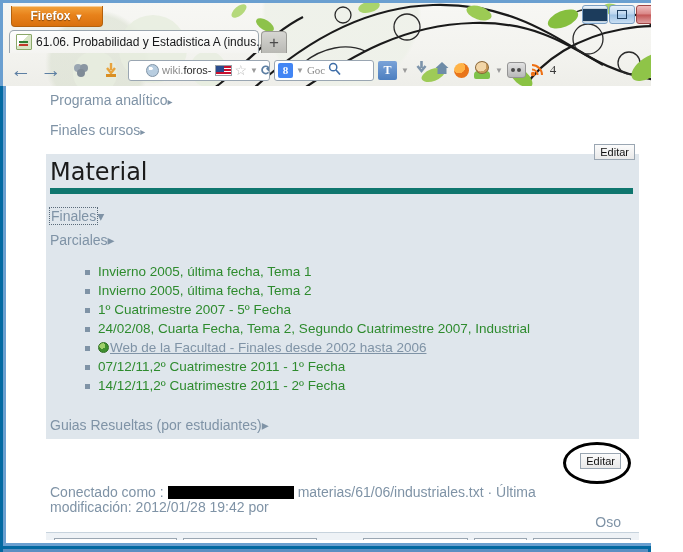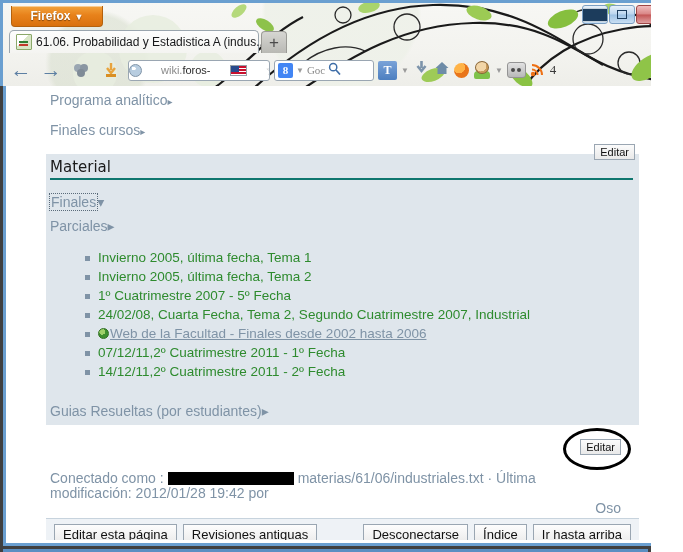--- a/index.html
+++ b/index.html
@@ -4,21 +4,21 @@
 <style>
   html, body {
     margin: 0; padding: 0;
     width: 683px; height: 552px;
     overflow: hidden;
     font-family: "Liberation Sans", sans-serif;
   }
   #root {
     position: relative;
     width: 651px; height: 552px;
-    background: #404040;
+    background: #0369a1;
     overflow: hidden;
   }
 
   
   .chrome {
     position: absolute; left: 0; top: 0;
     width: 683px; height: 86px;
     background:
       radial-gradient(circle at 14% 72%, rgba(215,222,205,0.55) 0 8%, rgba(255,255,255,0) 9%),
       radial-gradient(circle at 50% 10%, rgba(238,241,233,0.9) 0 22%, rgba(255,255,255,0) 23%),
@@ -113,22 +113,22 @@
     width: 26px; height: 26px; flex: none;
     display: flex; align-items: center; justify-content: center;
     font-size: 17px; color: #5d7fa3;
   }
   .navicon.arrow { font-size: 21px; font-weight: bold; color: #5d7fa3; }
   .urlbar {
     flex: none; width: 142px; height: 21px;
     background: #ffffff;
     border: 1px solid #9aa6b2;
     border-radius: 3px;
-    display: flex; align-items: center; gap: 19px;
-    padding: 0 0;
+    display: flex; align-items: center; gap: 3px;
+    padding: 0 17px;
     box-sizing: border-box;
     overflow: hidden;
   }
   .urlbar .globe {
     width: 13px; height: 13px; flex: none; border-radius: 50%;
     background: radial-gradient(circle at 35% 32%, #ffffff 0 18%, #b8cde0 19% 100%);
     border: 1px solid #7f93a6;
     box-sizing: border-box;
   }
   .urltext { font-size: 11px; color: #2b2b2b; white-space: nowrap; flex: none; }
@@ -206,25 +206,25 @@
   .toplink .arrow { font-size: 10px; }
 
   .section-head {
     position: relative;
     margin-top: 16px;
     background: #dfe6ec;
     padding: 4px 6px 2px 4px;
   }
   .section-head h1 {
     margin: 0;
-    font-size: 15px;
+    font-size: 24px;
     font-weight: normal;
     color: #1b1b1b;
     font-family: "DejaVu Sans", sans-serif;
-    border-bottom: 2px solid #0f766e;
+    border-bottom: 6px solid #0f766e;
     padding-bottom: 2px;
   }
   .edit-btn {
     position: absolute;
     right: 4px; top: -10px;
     font-size: 11px;
     padding: 1px 5px;
     background: linear-gradient(180deg,#fbfbfb 0%, #e9e9e9 100%);
     border: 1px solid #9aa6b2;
     color: #111;

